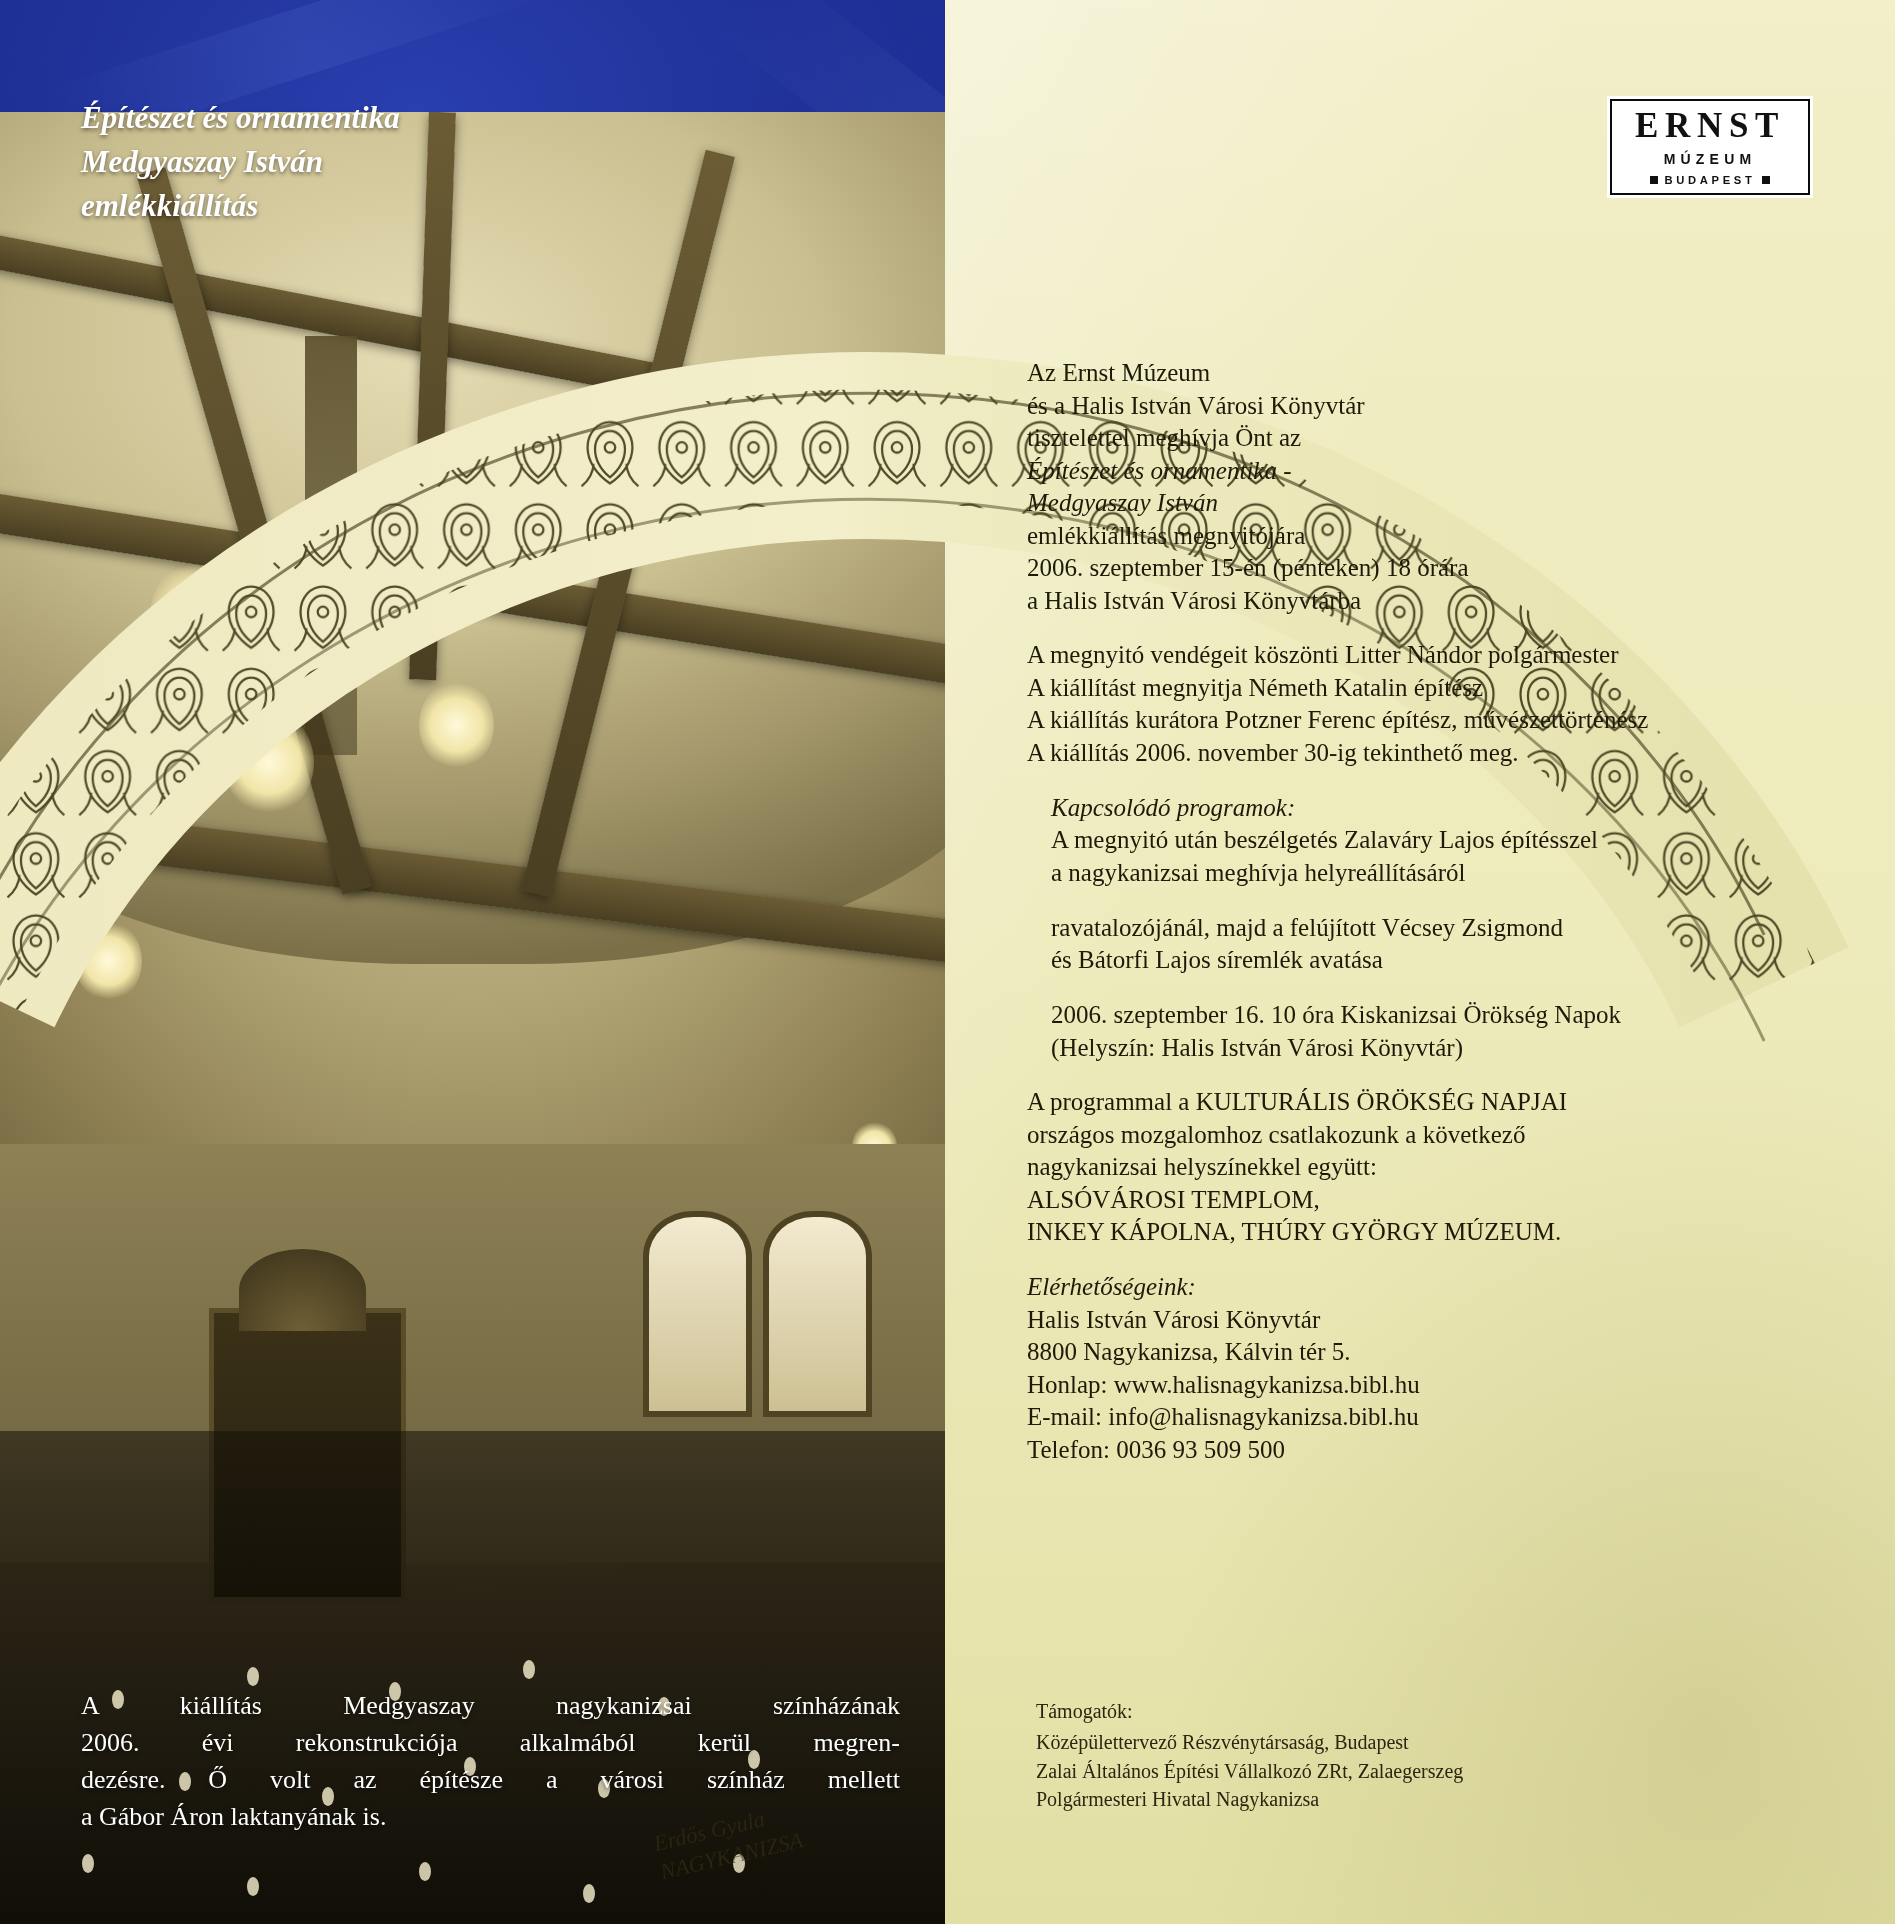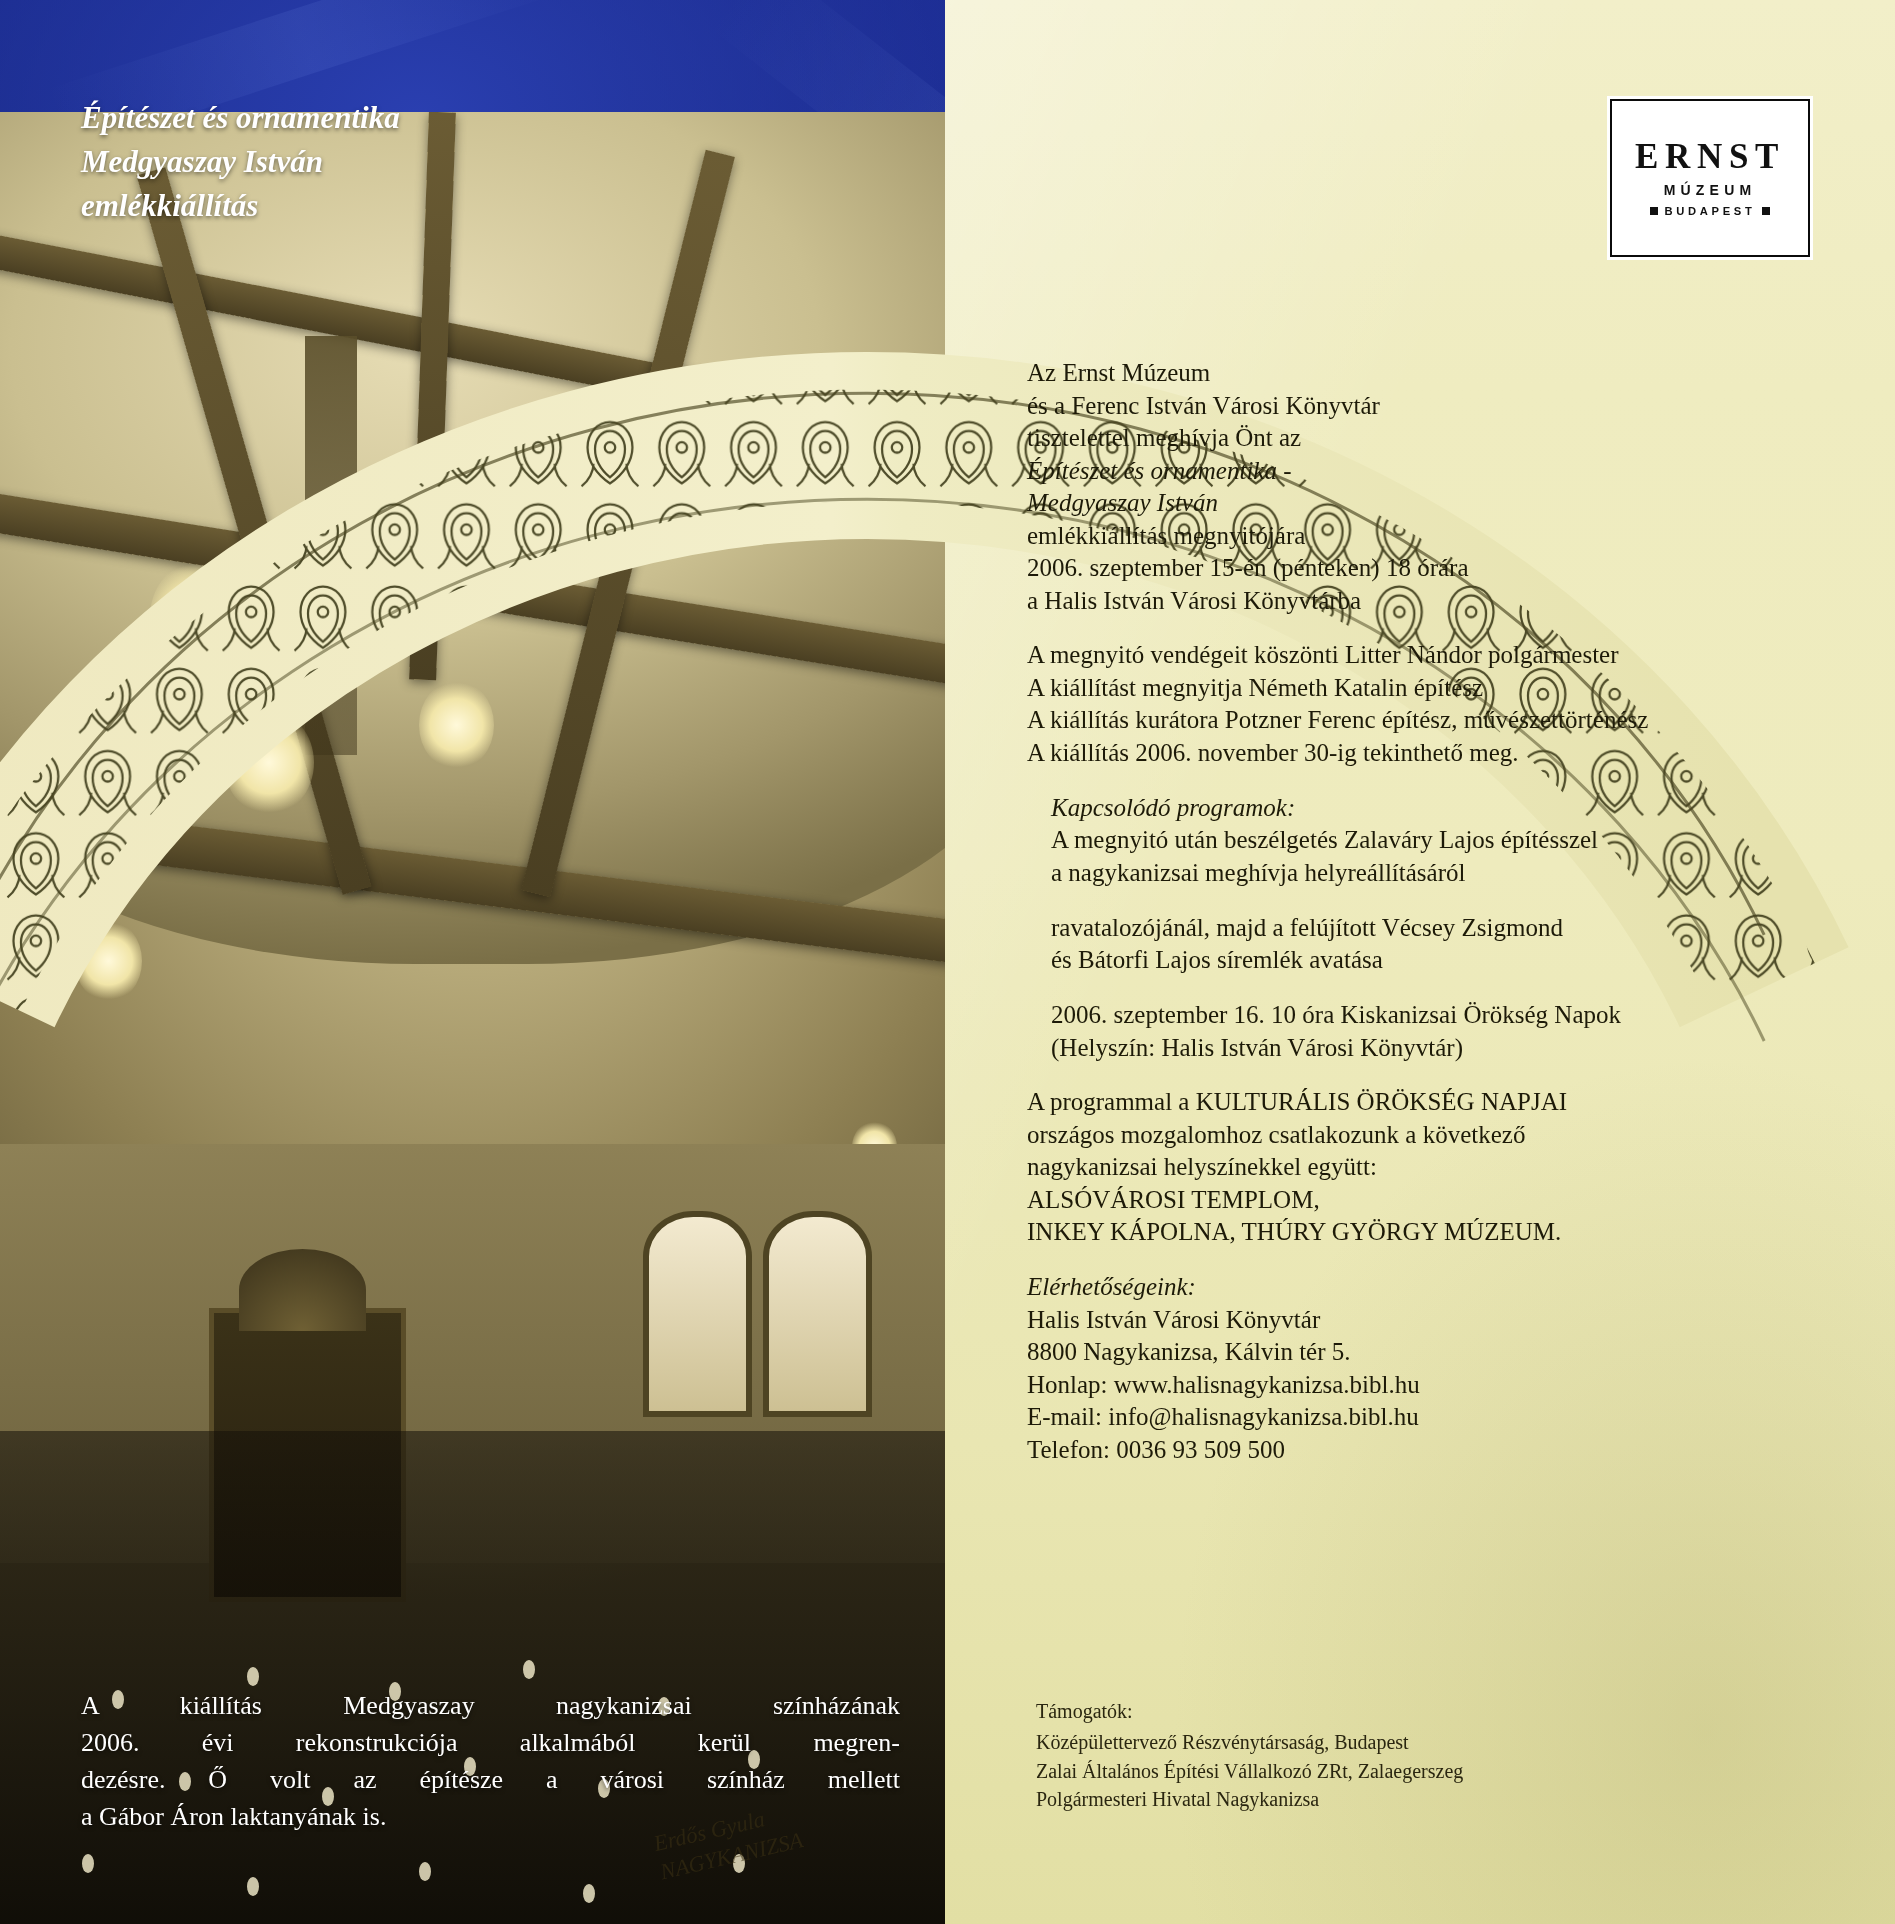--- a/index.html
+++ b/index.html
@@ -67,21 +67,21 @@
 
   
   #titleBlock{
     position:absolute;left:81px;top:96px;width:568px;
     color:#ffffff;font-style:italic;font-weight:bold;
     font-size:31px;line-height:1.42;
     text-shadow:0 1.5px 4.5px rgba(0,0,0,.5);
   }
 
   #logo{
-    position:absolute;right:82px;top:96px;width:206px;height:164px;
+    position:absolute;right:82px;top:96px;width:206px;height:102px;
     background:#ffffff;border:3.7px solid #ffffff;
     box-sizing:border-box;
     display:flex;flex-direction:column;justify-content:center;
   }
   #logo .inner{border:2.2px solid #0b0b0b;width:100%;height:100%;display:flex;flex-direction:column;align-items:center;justify-content:center;gap:7.5px;padding:7.5px 0;box-sizing:border-box;}
   #logo .ernst{font-family:"Liberation Serif",serif;font-weight:bold;font-size:35px;letter-spacing:6.7px;color:#111;line-height:1;}
   #logo .muz{font-family:"Liberation Sans",sans-serif;font-weight:bold;font-size:14px;letter-spacing:5.2px;color:#111;}
   #logo .bud{font-family:"Liberation Sans",sans-serif;font-weight:bold;font-size:11.2px;letter-spacing:3.7px;color:#111;display:flex;align-items:center;gap:6px;}
   #logo .sq{display:inline-block;width:8.2px;height:8.2px;background:#111;}
 
@@ -222,21 +222,21 @@
       <div class="bud">
         <span class="sq"></span>
         <span>BUDAPEST</span>
         <span class="sq"></span>
       </div>
     </div>
   </div>
 
   <div id="bodyText">
     <p>Az Ernst Múzeum</p>
-    <p>és a Ferenc István Városi Könyvtár</p>
+    <p>és a Halis István Városi Könyvtár</p>
     <p>tisztelettel meghívja Önt az</p>
     <p class="it">Építészet és ornamentika -</p>
     <p class="it">Medgyaszay István</p>
     <p>emlékkiállítás megnyitójára</p>
     <p>2006. szeptember 15-én (pénteken) 18 órára</p>
     <p>a Halis István Városi Könyvtárba</p>
 
     <div class="gap"></div>
     <p>A megnyitó vendégeit köszönti Litter Nándor polgármester</p>
     <p>A kiállítást megnyitja Németh Katalin építész</p>

